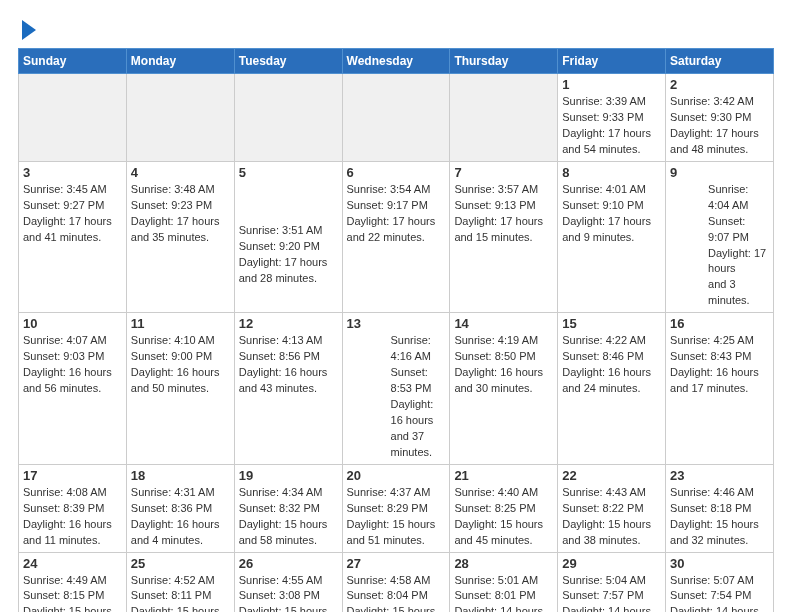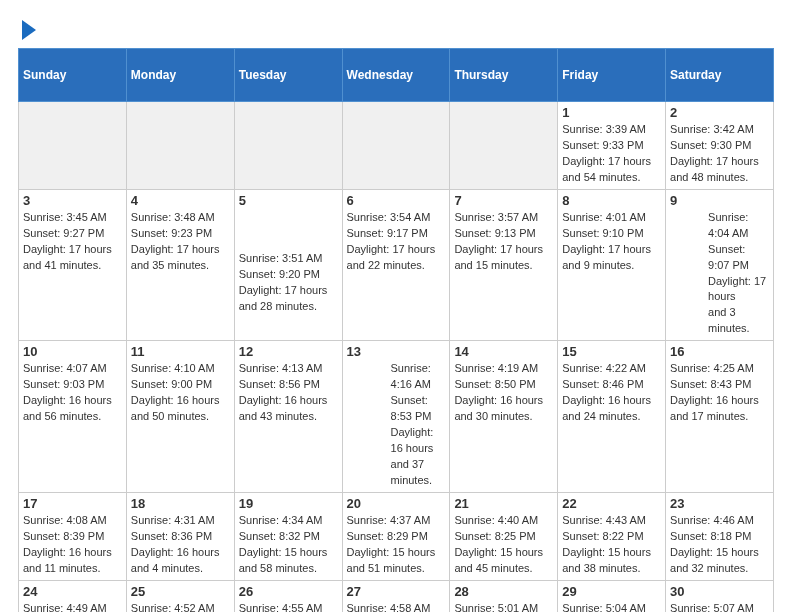--- a/index.html
+++ b/index.html
@@ -59,21 +59,21 @@
     .calendar {
       width: 100%;
       border-collapse: collapse;
       table-layout: fixed;
     }
     .calendar th {
       background: #2a6ebb;
       color: #fff;
       font-size: 12px;
       font-weight: bold;
-      padding: 19px 4px;
+      padding: 5px 4px;
       text-align: left;
       border: 1px solid #5090d0;
     }
     .calendar td {
       vertical-align: top;
       border: 1px solid #ccc;
       padding: 3px 4px;
       font-size: 9.5px;
       color: #333;
       height: 74px;

